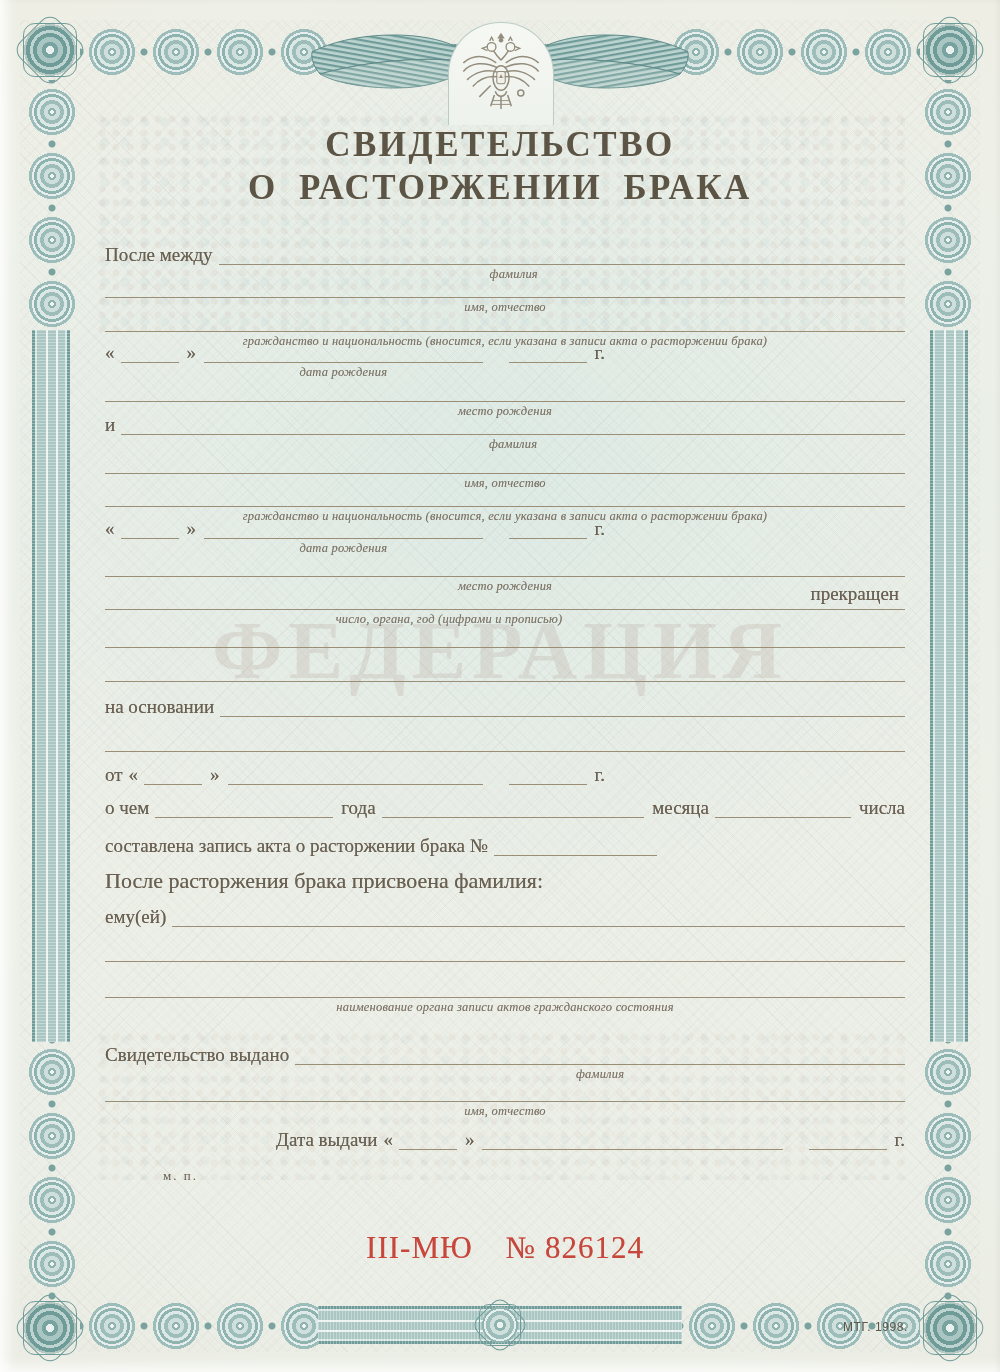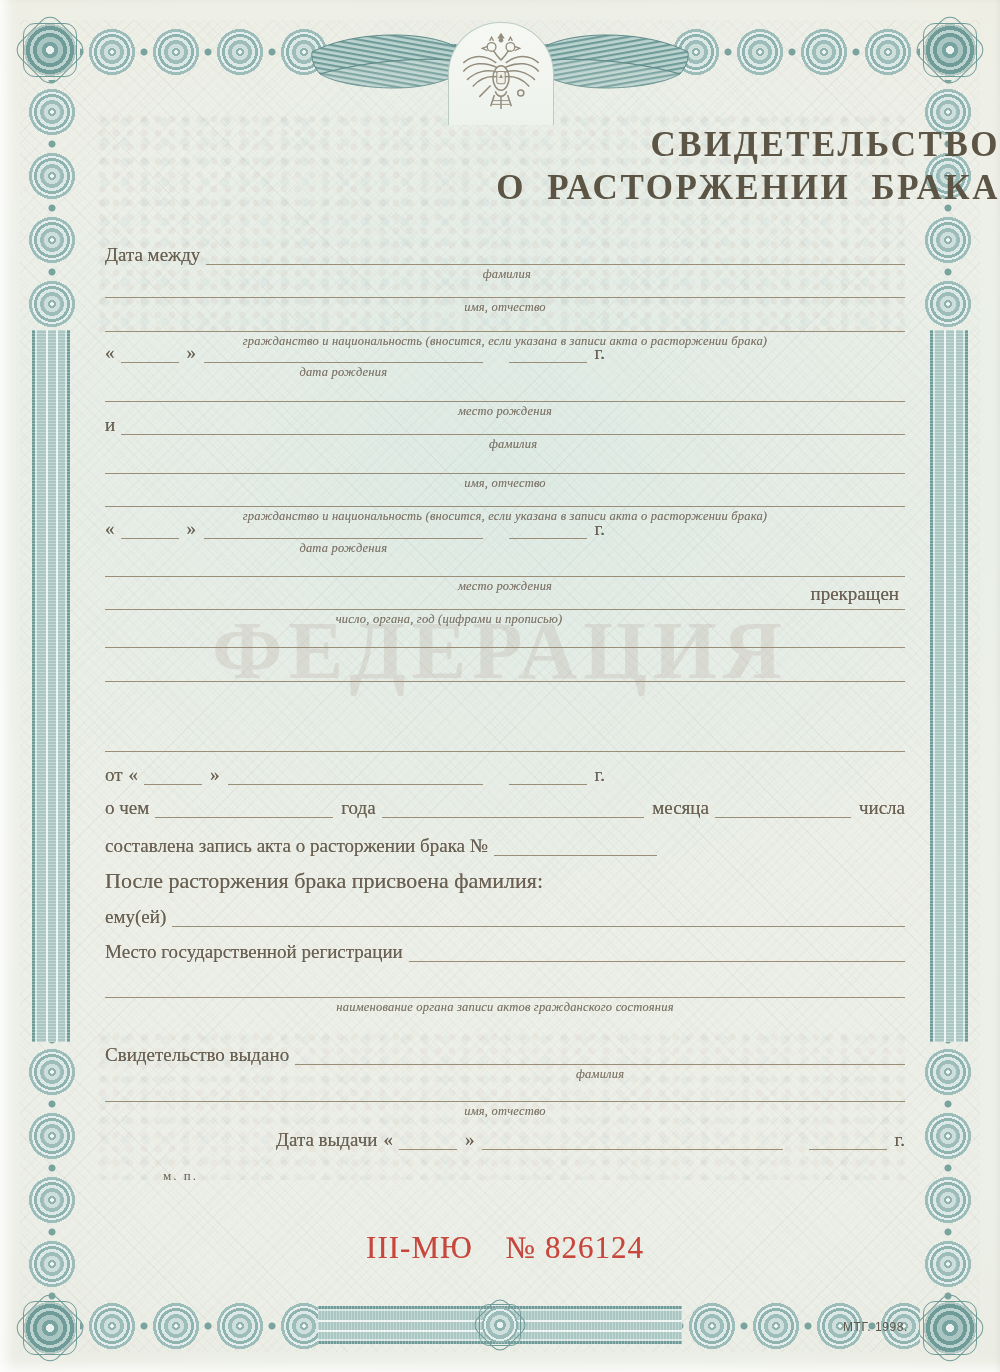--- a/index.html
+++ b/index.html
@@ -60,21 +60,21 @@
   .medal::before,.medal::after{content:"";position:absolute;inset:3px;border:1px solid var(--tealD);border-radius:24%;
     background:radial-gradient(circle at 50% 50%, #eaf2f0 0 3px, #8fb3af 3px 6px, #cfdfdc 6px 10px, #9dbdba 10px 14px, #e6efed 14px 16px, #8fb3af 16px 18px, transparent 18px);}
   .medal::after{transform:rotate(45deg);}
   .wings{position:absolute;left:310px;top:30px;z-index:2;}
   .arch{position:absolute;left:448px;top:22px;width:104px;height:102px;z-index:3;
     border:1.5px solid #bcccc5;border-bottom:none;border-radius:52px 52px 0 0;
     background:linear-gradient(#f6f8f3,#eef2ec);}
   .eagle{display:block;margin:6px auto 0;}
 
   
-  .title{position:absolute;left:0;top:124px;width:100%;text-align:right;z-index:3;
+  .title{position:absolute;left:0;top:124px;width:100%;text-align:center;z-index:3;
     color:var(--titleInk);font-weight:bold;font-size:35px;letter-spacing:2.5px;line-height:1.22;}
   .title .t2{word-spacing:10px;}
   .row{position:absolute;left:105px;width:800px;height:26px;display:flex;align-items:flex-end;z-index:3;
     color:var(--ink);font-size:19px;line-height:1;}
   .lbl{white-space:nowrap;padding:0 6px 1px 0;text-shadow:0 0 .5px rgba(104,94,80,.75);}
   .lbl.after{padding:0 0 1px 8px;}
   .fill{flex:1 1 auto;position:relative;align-self:stretch;border-bottom:1px solid var(--line);}
   .cap{position:absolute;top:calc(100% + 4px);left:50%;transform:translateX(-50%);
     font-size:12.5px;color:var(--cap);white-space:nowrap;letter-spacing:.2px;
     text-shadow:0 0 .4px rgba(125,115,102,.5);}
@@ -176,21 +176,21 @@
       </g>
     </svg>
   </div>
 
   <div class="title">
     <div class="t1">СВИДЕТЕЛЬСТВО</div>
     <div class="t2">О РАСТОРЖЕНИИ БРАКА</div>
   </div>
 
   <div class="row" style="top:239px;">
-    <span class="lbl">Дата между</span>
+    <span class="lbl">После между</span>
     <span class="fill">
         <i class="cap cap-l">фамилия</i>
       </span>
   </div>
 
   <div class="row" style="top:272px;">
     <span class="fill">
         <i class="cap">имя, отчество</i>
       </span>
   </div>
@@ -263,20 +263,24 @@
       </span>
   </div>
 
   <div class="row" style="top:622px;">
     <span class="fill"></span>
   </div>
   <div class="row" style="top:656px;">
     <span class="fill"></span>
   </div>
 
+  <div class="row" style="top:691px;">
+    <span class="lbl">на основании</span>
+    <span class="fill"></span>
+  </div>
 
   <div class="row" style="top:726px;">
     <span class="fill"></span>
   </div>
 
   <div class="row daterow" style="top:759px;">
     <span class="lbl">от</span>
     <span class="lbl">«</span>
     <span class="qline"></span>
     <span class="lbl after">»</span>
@@ -302,21 +306,20 @@
   </div>
 
   <div class="textrow" style="top:868px;">После расторжения брака присвоена фамилия:</div>
 
   <div class="row" style="top:901px;">
     <span class="lbl">ему(ей)</span>
     <span class="fill"></span>
   </div>
 
   <div class="row" style="top:936px;">
-    <span class="lbl">Место государственной регистрации</span>
     <span class="fill"></span>
   </div>
 
   <div class="row" style="top:972px;">
     <span class="fill">
         <i class="cap">наименование органа записи актов гражданского состояния</i>
       </span>
   </div>
 
   <div class="row" style="top:1039px;">

